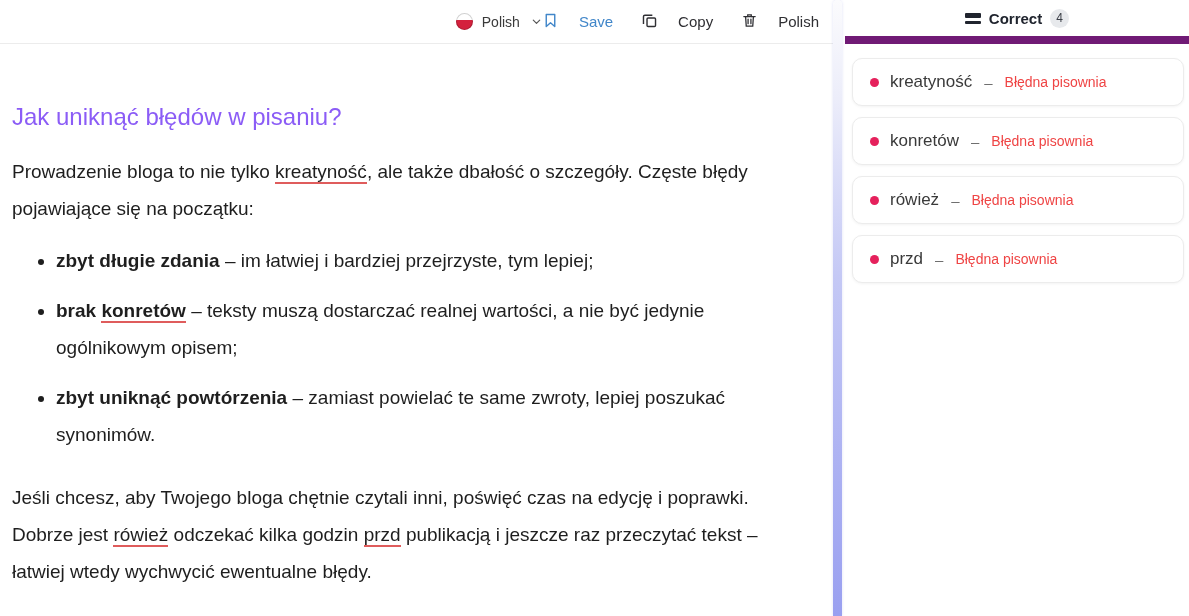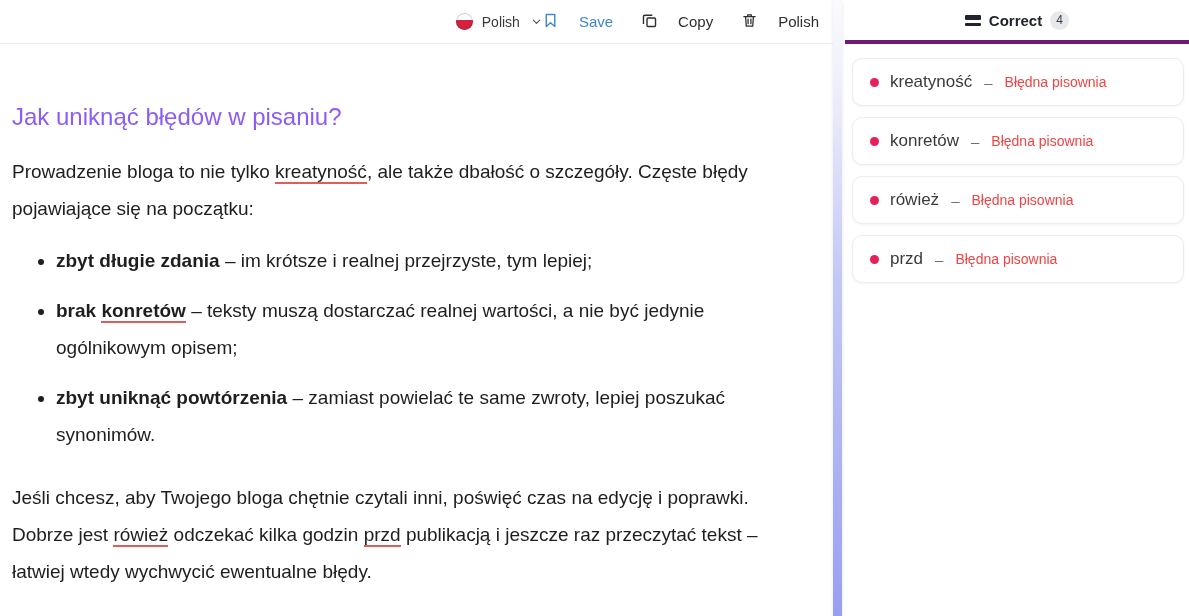--- a/index.html
+++ b/index.html
@@ -45,21 +45,21 @@
     position:absolute; left:833px; top:0; width:9px; height:616px;
     border-radius:5px 5px 0 0;
     background:linear-gradient(to bottom,#fbfbfd 0%,#ecedfa 16%,#c4c8f5 45%,#999ff0 100%);
     box-shadow:0 0 3px rgba(120,125,220,0.25);
   }
 
   
   .right-panel { position:absolute; left:845px; top:0; width:344px; height:616px; background:#fff; }
   .tabs { display:flex; height:44px; }
   .tab { flex:1; display:flex; align-items:center; justify-content:center; gap:8px; font-size:15px; cursor:pointer; background:none; border:none; font-family:inherit; }
-  .tab.active { color:#20242e; font-weight:700; border-bottom:4px solid #701a75; }
+  .tab.active { color:#20242e; font-weight:700; border-bottom:8px solid #701a75; }
   .tab.inactive { color:#70747c; font-weight:400; }
   .lines-icon { display:inline-flex; flex-direction:column; gap:3px; }
   .lines-icon i { display:block; width:16px; height:5px; background:#20242e; border-radius:1px; }
   .lines-icon i + i { height:3px; }
   .badge {
     width:19px; height:19px; border-radius:50%; background:#e7e9ec; color:#3a3e46;
     display:inline-flex; align-items:center; justify-content:center; font-size:12px; font-weight:400;
   }
 
   .cards { padding:14px 5px 0 7px; }
@@ -121,21 +121,21 @@
       </button>
     </div>
   </div>
 
   <div class="content">
     <h1 class="doc-title">Jak uniknąć błędów w pisaniu?</h1>
 
     <p class="para"><span>Prowadzenie bloga to nie tylko </span><span class="err">kreatyność</span><span>, ale także dbałość o szczegóły. Częste błędy pojawiające się na początku:</span></p>
 
     <ul class="bullets">
-      <li><b>zbyt długie zdania</b><span> – im krótsze i realnej przejrzyste, tym lepiej;</span></li>
+      <li><b>zbyt długie zdania</b><span> – im łatwiej i bardziej przejrzyste, tym lepiej;</span></li>
       <li><b>brak </b><b class="err">konretów</b><span> – teksty muszą dostarczać realnej wartości, a nie być jedynie ogólnikowym opisem;</span></li>
       <li><b>zbyt uniknąć powtórzenia</b><span> – zamiast powielać te same zwroty, lepiej poszukać synonimów.</span></li>
     </ul>
 
     <p class="para p2"><span>Jeśli chcesz, aby Twojego bloga chętnie czytali inni, poświęć czas na edycję i poprawki. Dobrze jest </span><span class="err">rówież</span><span> odczekać kilka godzin </span><span class="err">przd</span><span> publikacją i jeszcze raz przeczytać tekst – łatwiej wtedy wychwycić ewentualne błędy.</span></p>
   </div>
 </div>
 
 <div class="divider"></div>
 

